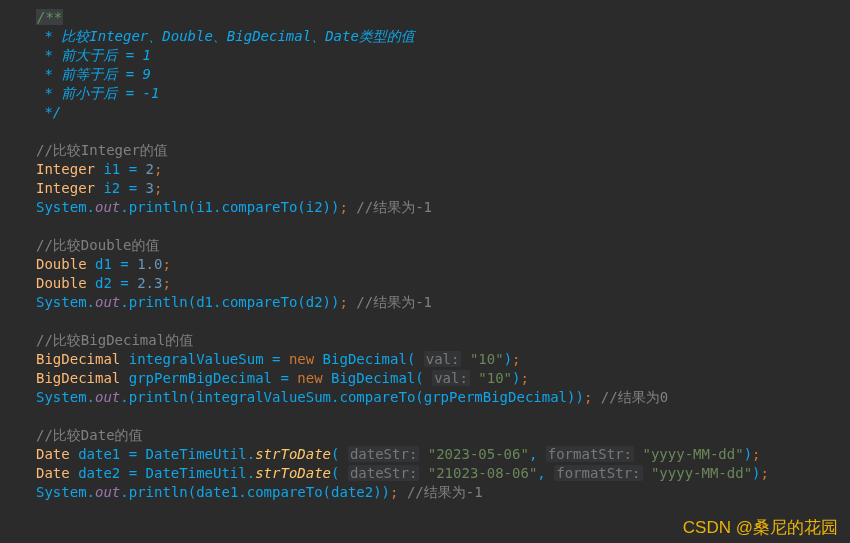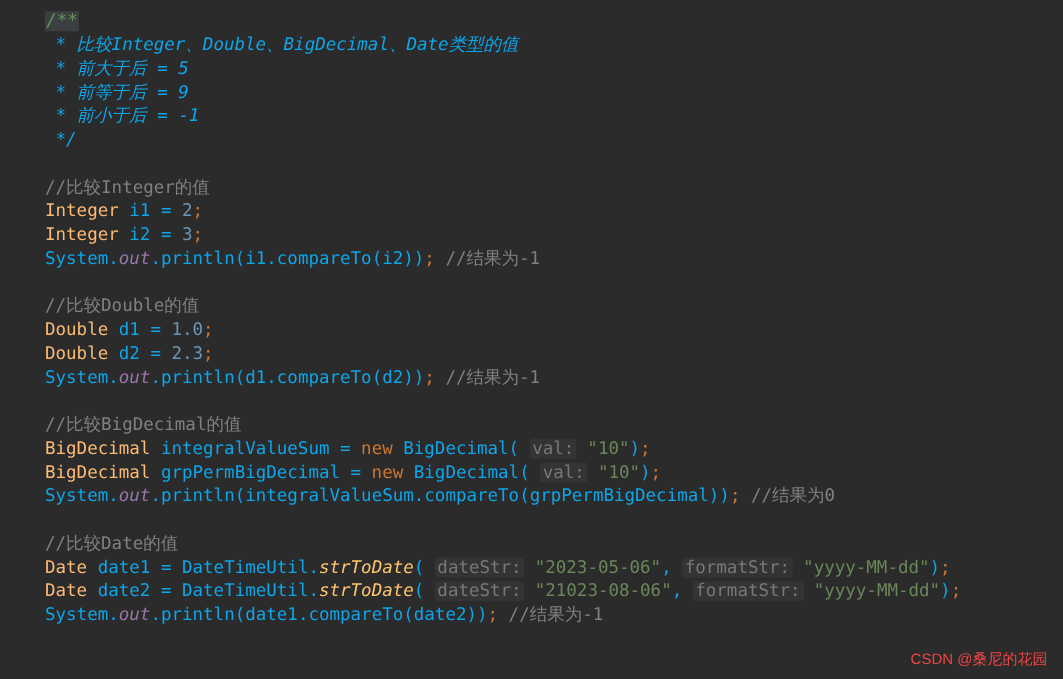--- a/index.html
+++ b/index.html
@@ -30,32 +30,32 @@
   .semi { color: #cc7832; font-style: normal;}
   .kw { color: #cc7832; font-style: normal;}
   .field-it { color: #9876aa; font-style: italic;}
   .method-it { color: #ffc66d; font-style: italic;}
   .str { color: #6a8759; font-style: normal;}
   .hint { color: #787878; background: #333436; font-style: normal; padding:0 2px; border-radius:2px;}
   .watermark {
     position: absolute;
     right: 12px;
     bottom: 6px;
-    color: #ef4444;
+    color: #eab308;
     font-family: Arial, sans-serif;
-    font-size: 12px;
+    font-size: 17px;
     font-style: normal;
   }
 </style>
 </head>
 <body>
 
 <pre><span class="hl-doc">/**</span>
 <span class="doc-comment"> * 比较Integer、Double、BigDecimal、Date类型的值</span>
-<span class="doc-comment"> * 前大于后 = 5</span>
+<span class="doc-comment"> * 前大于后 = 1</span>
 <span class="doc-comment"> * 前等于后 = 9</span>
 <span class="doc-comment"> * 前小于后 = -1</span>
 <span class="doc-comment"> */</span>
 
 <span class="comment">//比较Integer的值</span>
 <span class="type">Integer </span><span class="plain">i1 = </span><span class="num">2</span><span class="semi">;</span>
 <span class="type">Integer </span><span class="plain">i2 = </span><span class="num">3</span><span class="semi">;</span>
 <span class="plain">System.</span><span class="field-it">out</span><span class="plain">.println(i1.compareTo(i2))</span><span class="semi">;</span><span class="comment"> //结果为-1</span>
 
 <span class="comment">//比较Double的值</span>

